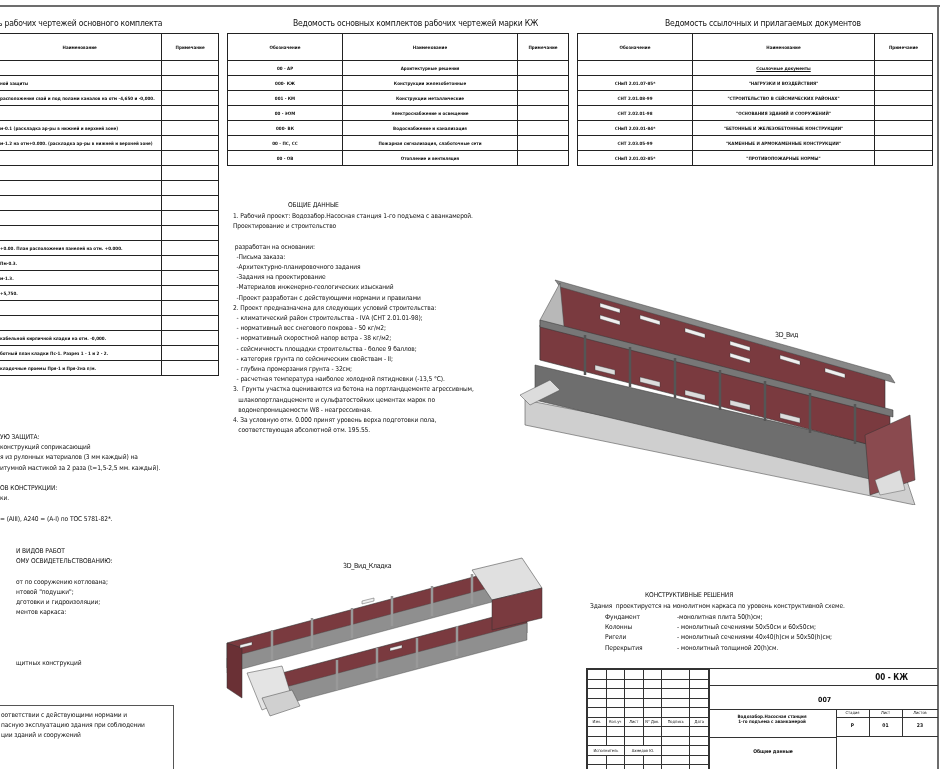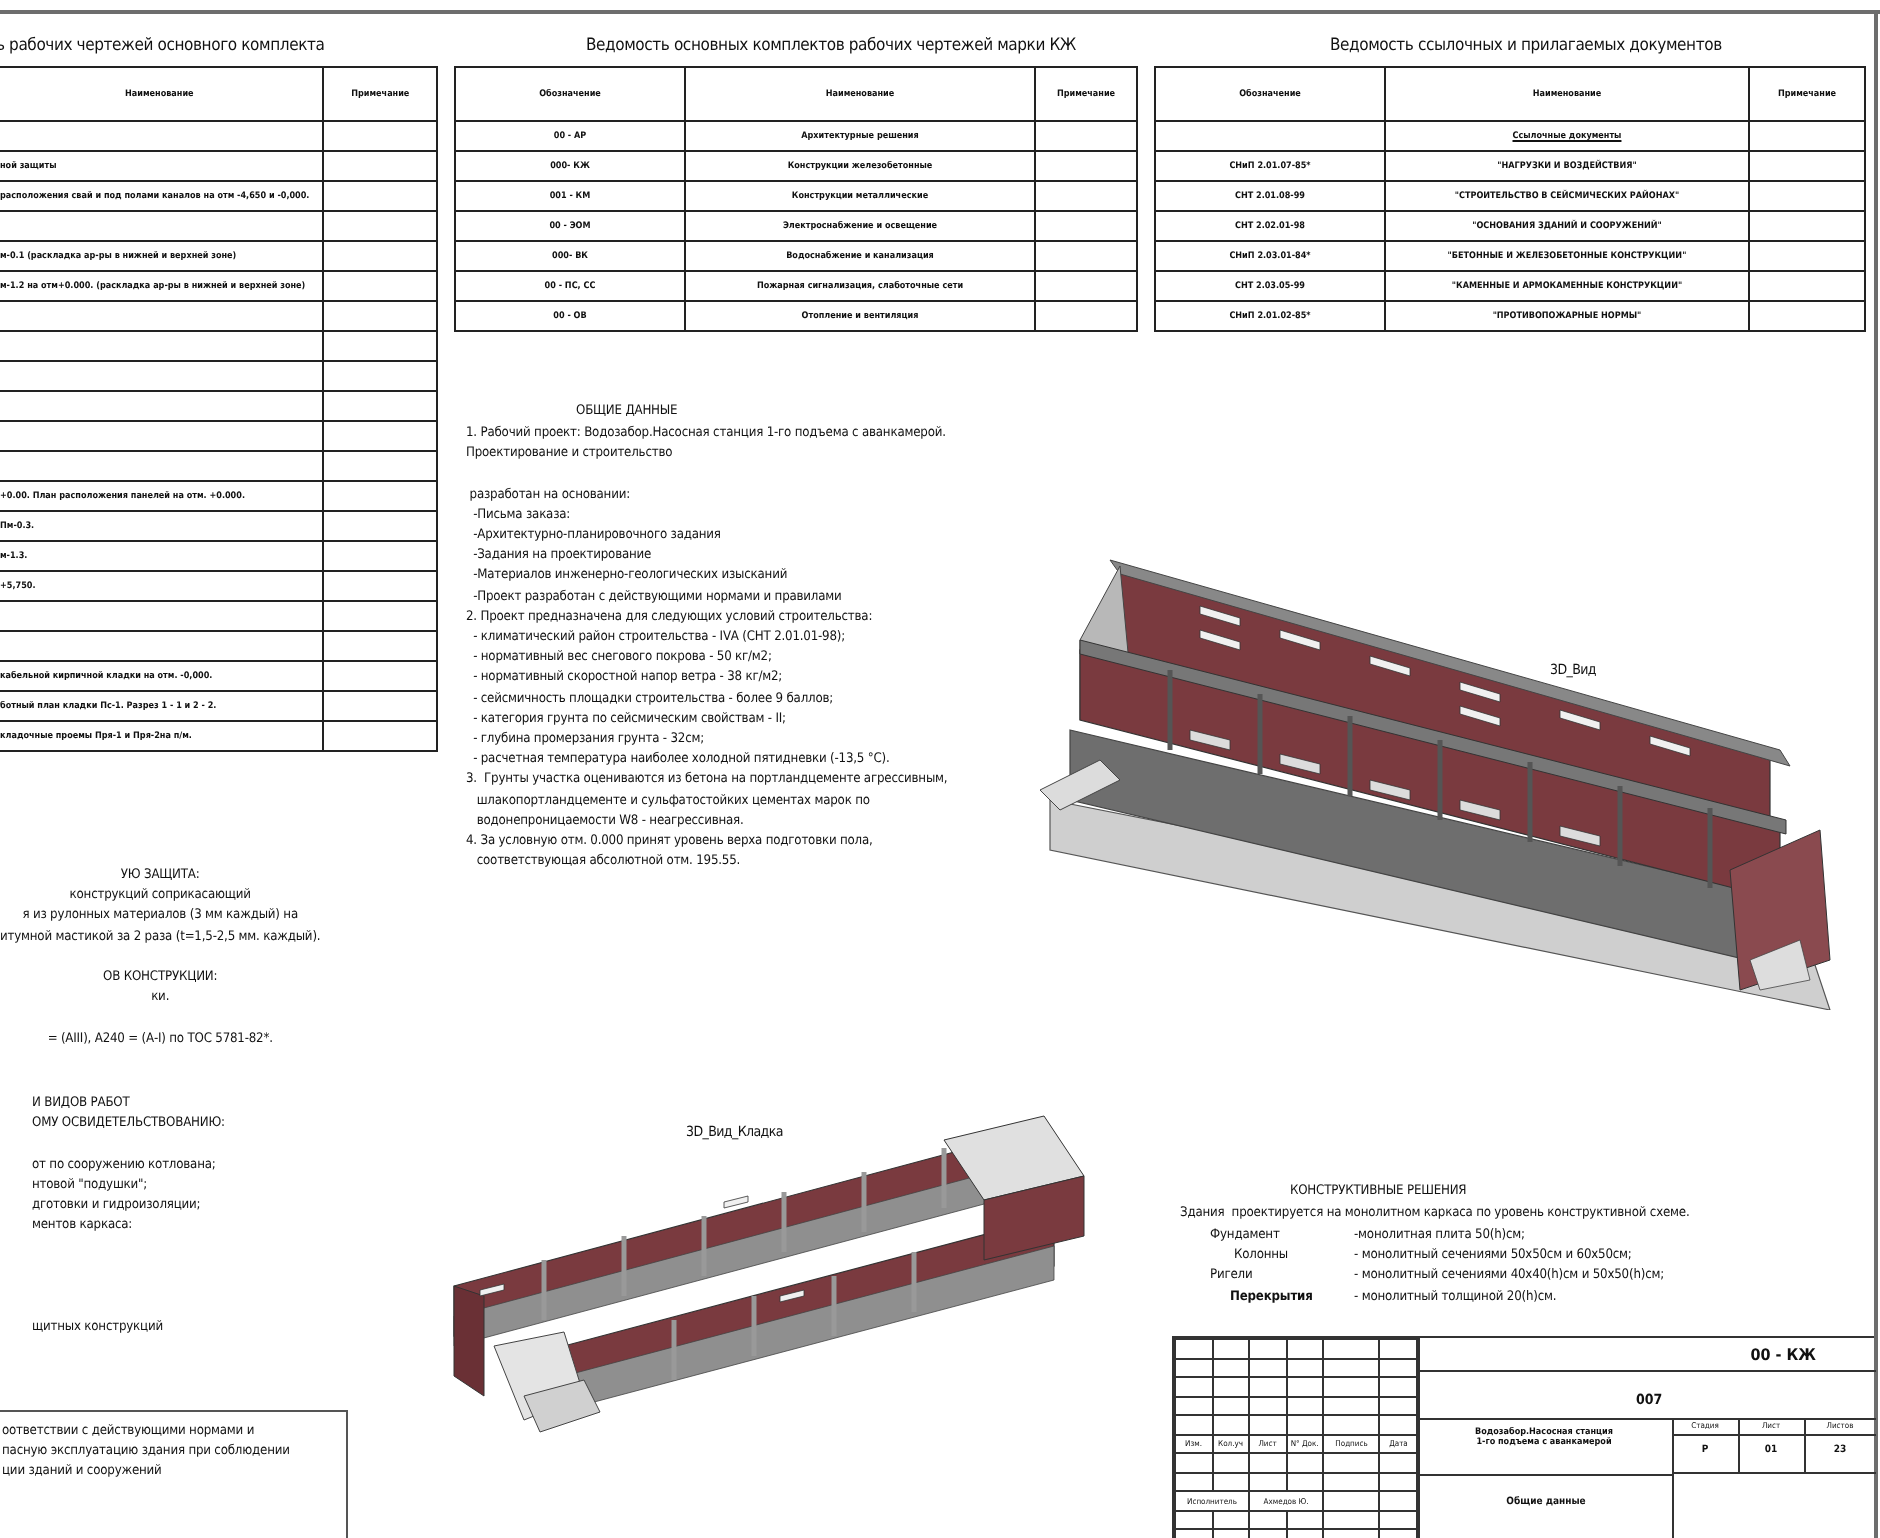--- a/index.html
+++ b/index.html
@@ -235,21 +235,21 @@
   - сейсмичность площадки строительства - более 9 баллов;
   - категория грунта по сейсмическим свойствам - II;
   - глубина промерзания грунта - 32см;
   - расчетная температура наиболее холодной пятидневки (-13,5 °С).
 3.  Грунты участка оцениваются из бетона на портландцементе агрессивным,
    шлакопортландцементе и сульфатостойких цементах марок по
    водонепроницаемости W8 - неагрессивная.
 4. За условную отм. 0.000 принят уровень верха подготовки пола,
    соответствующая абсолютной отм. 195.55.</div>
 
-<div class="abs note" style="left:0;top:432px;text-align:center;">УЮ ЗАЩИТА:
+<div class="abs note" style="left:0;top:432px;">УЮ ЗАЩИТА:
 конструкций соприкасающий
 я из рулонных материалов (3 мм каждый) на
 итумной мастикой за 2 раза (t=1,5-2,5 мм. каждый).
 
 ОВ КОНСТРУКЦИИ:
 ки.
 
 = (АIII), А240 = (А-I) по ТОС 5781-82*.</div>
 <div class="abs note" style="left:16px;top:546px;">И ВИДОВ РАБОТ
 ОМУ ОСВИДЕТЕЛЬСТВОВАНИЮ:
@@ -355,23 +355,23 @@
     <polygon points="18,97 30,94 30,97 18,100"></polygon>
       <polygon points="140,53 152,50 152,53 140,56"></polygon>
     <polygon points="168,100 180,97 180,100 168,103"></polygon>
   </g>
 </svg>
 
 <div class="abs note" style="left:645px;top:590px;">КОНСТРУКТИВНЫЕ РЕШЕНИЯ</div>
 <div class="abs note" style="left:590px;top:601px;">Здания  проектируется на монолитном каркаса по уровень конструктивной схеме.</div>
 <div class="abs" style="left:605px;top:612px;" id="structList">
     <div class="note" style="position: relative; height: 10.2px;"><span style="position: absolute; left: 0px;">Фундамент</span><span style="position: absolute; left: 72px;">-монолитная плита 50(h)см;</span></div>
-    <div class="note" style="position: relative; height: 10.2px;"><span style="position: absolute; left: 12px;">Колонны</span><span style="position: absolute; left: 72px;">- монолитный сечениями 50х50см и 60х50см;</span></div>
+    <div class="note" style="position: relative; height: 10.2px;"><span style="position: absolute; left: 0px;">Колонны</span><span style="position: absolute; left: 72px;">- монолитный сечениями 50х50см и 60х50см;</span></div>
     <div class="note" style="position: relative; height: 10.2px;"><span style="position: absolute; left: 0px;">Ригели</span><span style="position: absolute; left: 72px;">- монолитный сечениями 40х40(h)см и 50х50(h)см;</span></div>
-    <div class="note" style="position: relative; height: 10.2px;"><span style="position: absolute; left: 10px; font-weight: bold;">Перекрытия</span><span style="position: absolute; left: 72px;">- монолитный толщиной 20(h)см.</span></div>
+    <div class="note" style="position: relative; height: 10.2px;"><span style="position: absolute; left: 0px;">Перекрытия</span><span style="position: absolute; left: 72px;">- монолитный толщиной 20(h)см.</span></div>
   </div>
 
 <div class="abs" style="left:586px;top:668px;width:350px;height:101px;border:1px solid #333;border-right:none;">
 
   <table class="stamp" style="left:0;top:0;width:122px;">
     <tbody id="stampBody">
         <tr>
           <td style="width: 14px;"></td>
           <td style="width: 14px;"></td>
           <td style="width: 14px;"></td>

